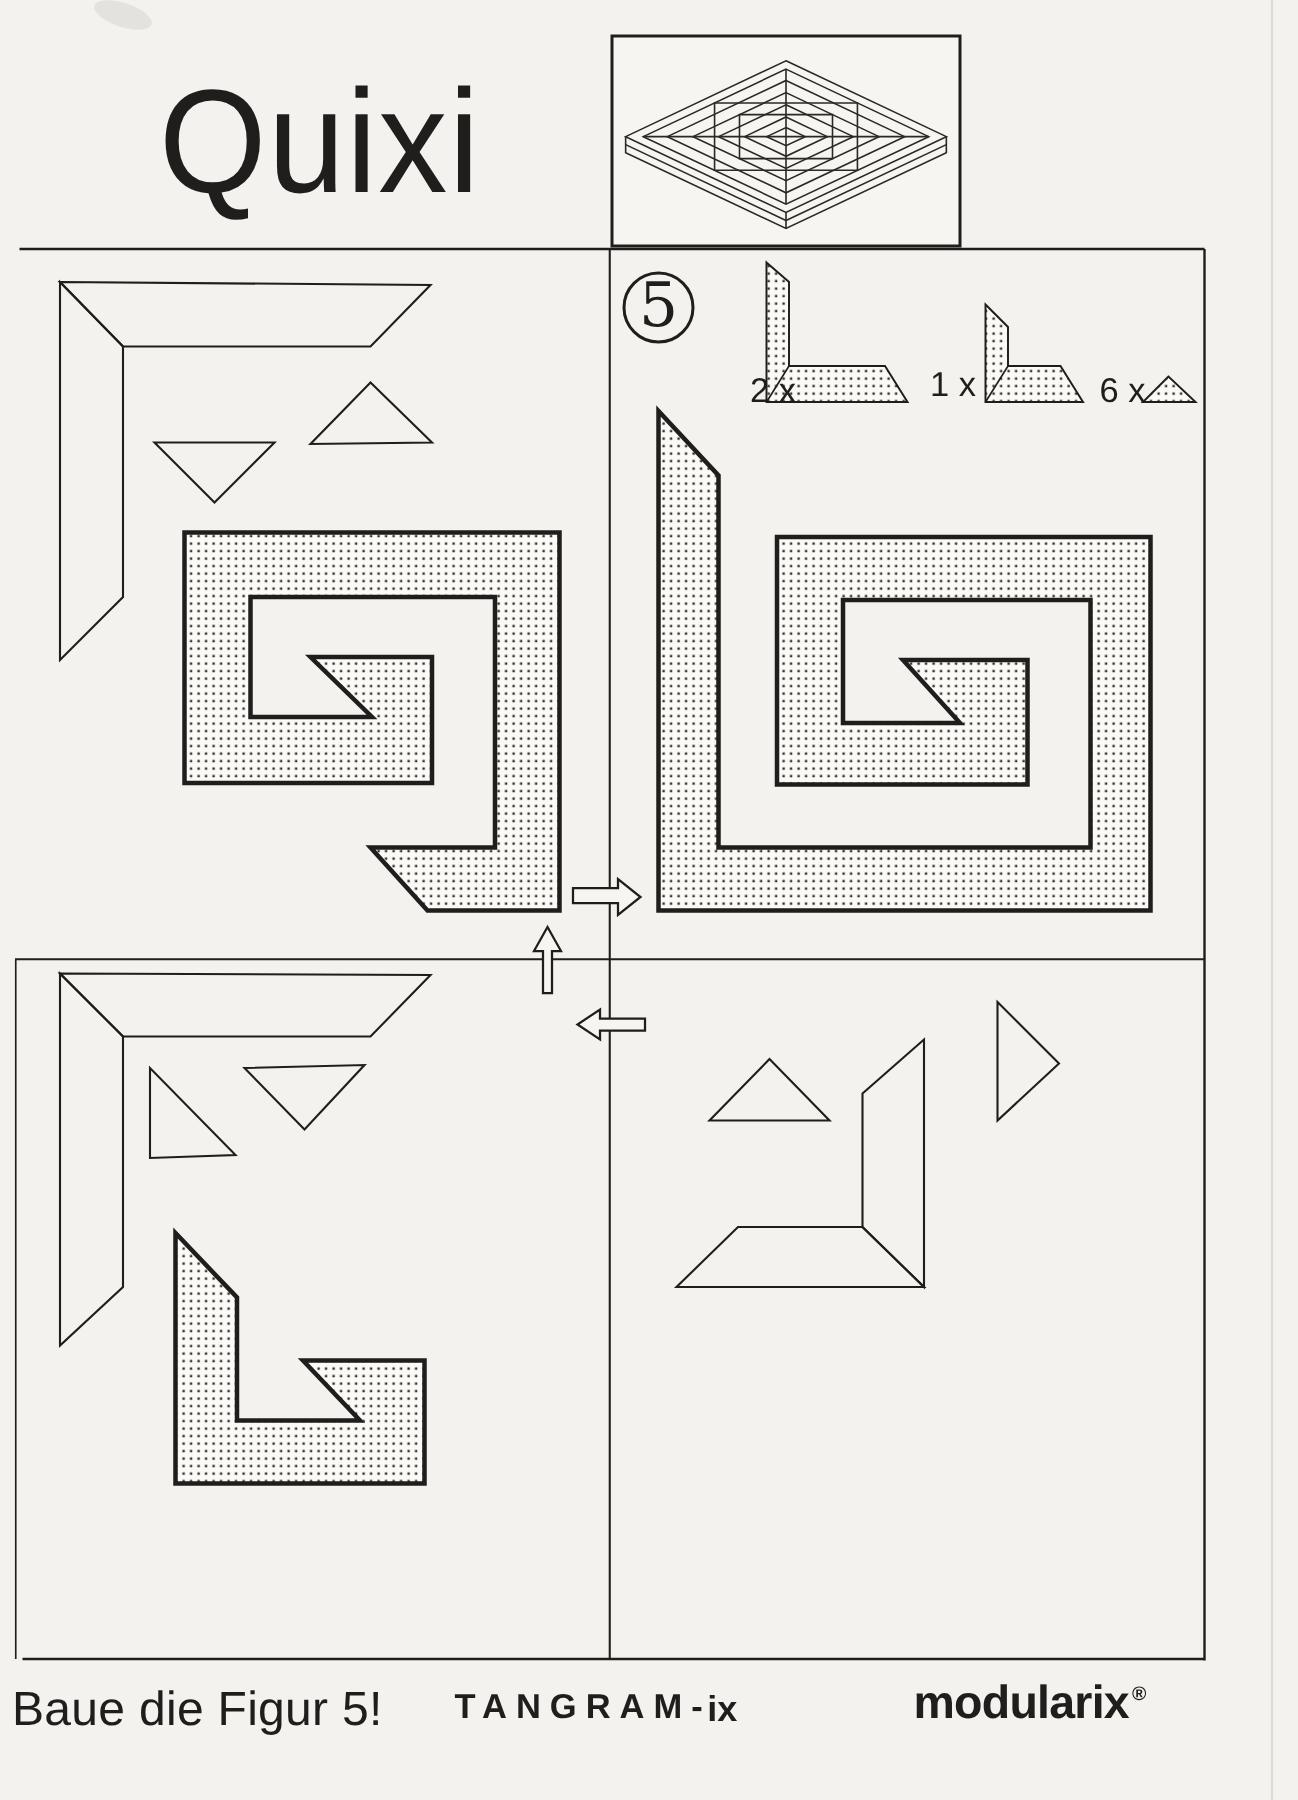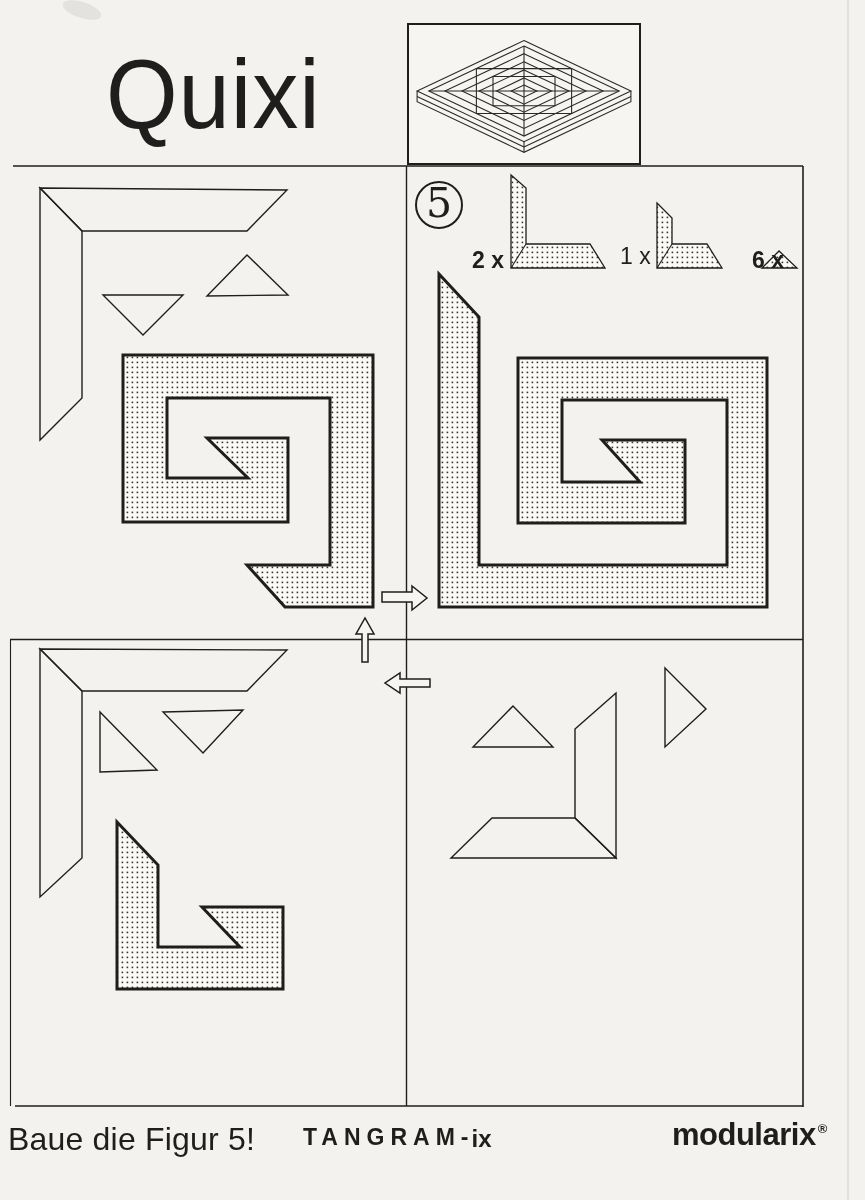--- a/index.html
+++ b/index.html
@@ -31,21 +31,21 @@
     border:2.6px solid #1f1e1c;border-radius:50%;
     display:flex;align-items:center;justify-content:center;
     font-family:"DejaVu Serif",serif;font-size:41px;line-height:1;
     padding-bottom:3px;box-sizing:border-box;
   }
   .inv-label{font-size:23px;line-height:1;white-space:nowrap;}
   .caption{left:8px;top:1121px;font-size:32px;letter-spacing:.2px;white-space:nowrap;}
   .brand{left:303px;top:1124px;white-space:nowrap;}
   .brand .prefix{font-size:23px;font-weight:700;letter-spacing:6px;vertical-align:2px;text-align:center;}
   .brand .suffix{font-size:24px;font-weight:800;letter-spacing:0;margin-left:-3px;}
-  .logo{left:672px;top:1117px;font-size:31px;font-weight:800;letter-spacing:-.5px;white-space:nowrap;}
+  .logo{left:609px;top:1117px;font-size:31px;font-weight:800;letter-spacing:-.5px;white-space:nowrap;}
   .logo .rmark{font-size:13px;font-weight:700;position:relative;top:-12px;left:2px;}
   .smudge{left:62px;top:2px;width:40px;height:16px;background:#c9c7c1;opacity:.35;
     border-radius:50%;transform:rotate(18deg);}
 </style>
 </head>
 <body>
 
 <div class="abs smudge"></div>
 
 <div class="abs page-title">Quixi</div>
@@ -113,23 +113,23 @@
     <polygon points="665,668 706,709 665,747" fill="none" stroke="#1f1e1c" stroke-width="1.4" stroke-linejoin="miter"></polygon>
     <polygon points="382,592 412,592 412,586 427,598 412,610 412,602 382,602" fill="#f6f5f1" stroke="#1f1e1c" stroke-width="1.5" stroke-linejoin="miter"></polygon>
     <polygon points="362,662 362,634 356,634 365,618 374,634 368,634 368,662" fill="#f6f5f1" stroke="#1f1e1c" stroke-width="1.5" stroke-linejoin="miter"></polygon>
     <polygon points="430,679 400,679 400,673 385,683 400,693 400,687 430,687" fill="#f6f5f1" stroke="#1f1e1c" stroke-width="1.5" stroke-linejoin="miter"></polygon>
   </svg>
 
 <div class="abs badge">
   <span>5</span>
 </div>
 
-<div class="abs inv-label" style="left:472px;top:249px;font-weight:bold;">2 x</div>
+<div class="abs inv-label" style="left:500px;top:249px;">2 x</div>
 <div class="abs inv-label" style="left:620px;top:245px;">1 x</div>
-<div class="abs inv-label" style="left:752px;top:249px;font-weight:bold;">6 x</div>
+<div class="abs inv-label" style="left:733px;top:249px;">6 x</div>
 
 <div class="abs caption">Baue die Figur 5!</div>
 
 <div class="abs brand">
   <span class="prefix">TANGRAM-</span><span class="suffix">ix</span>
 </div>
 
 <div class="abs logo">
   <span>modularix</span><span class="rmark">®</span>
 </div>

